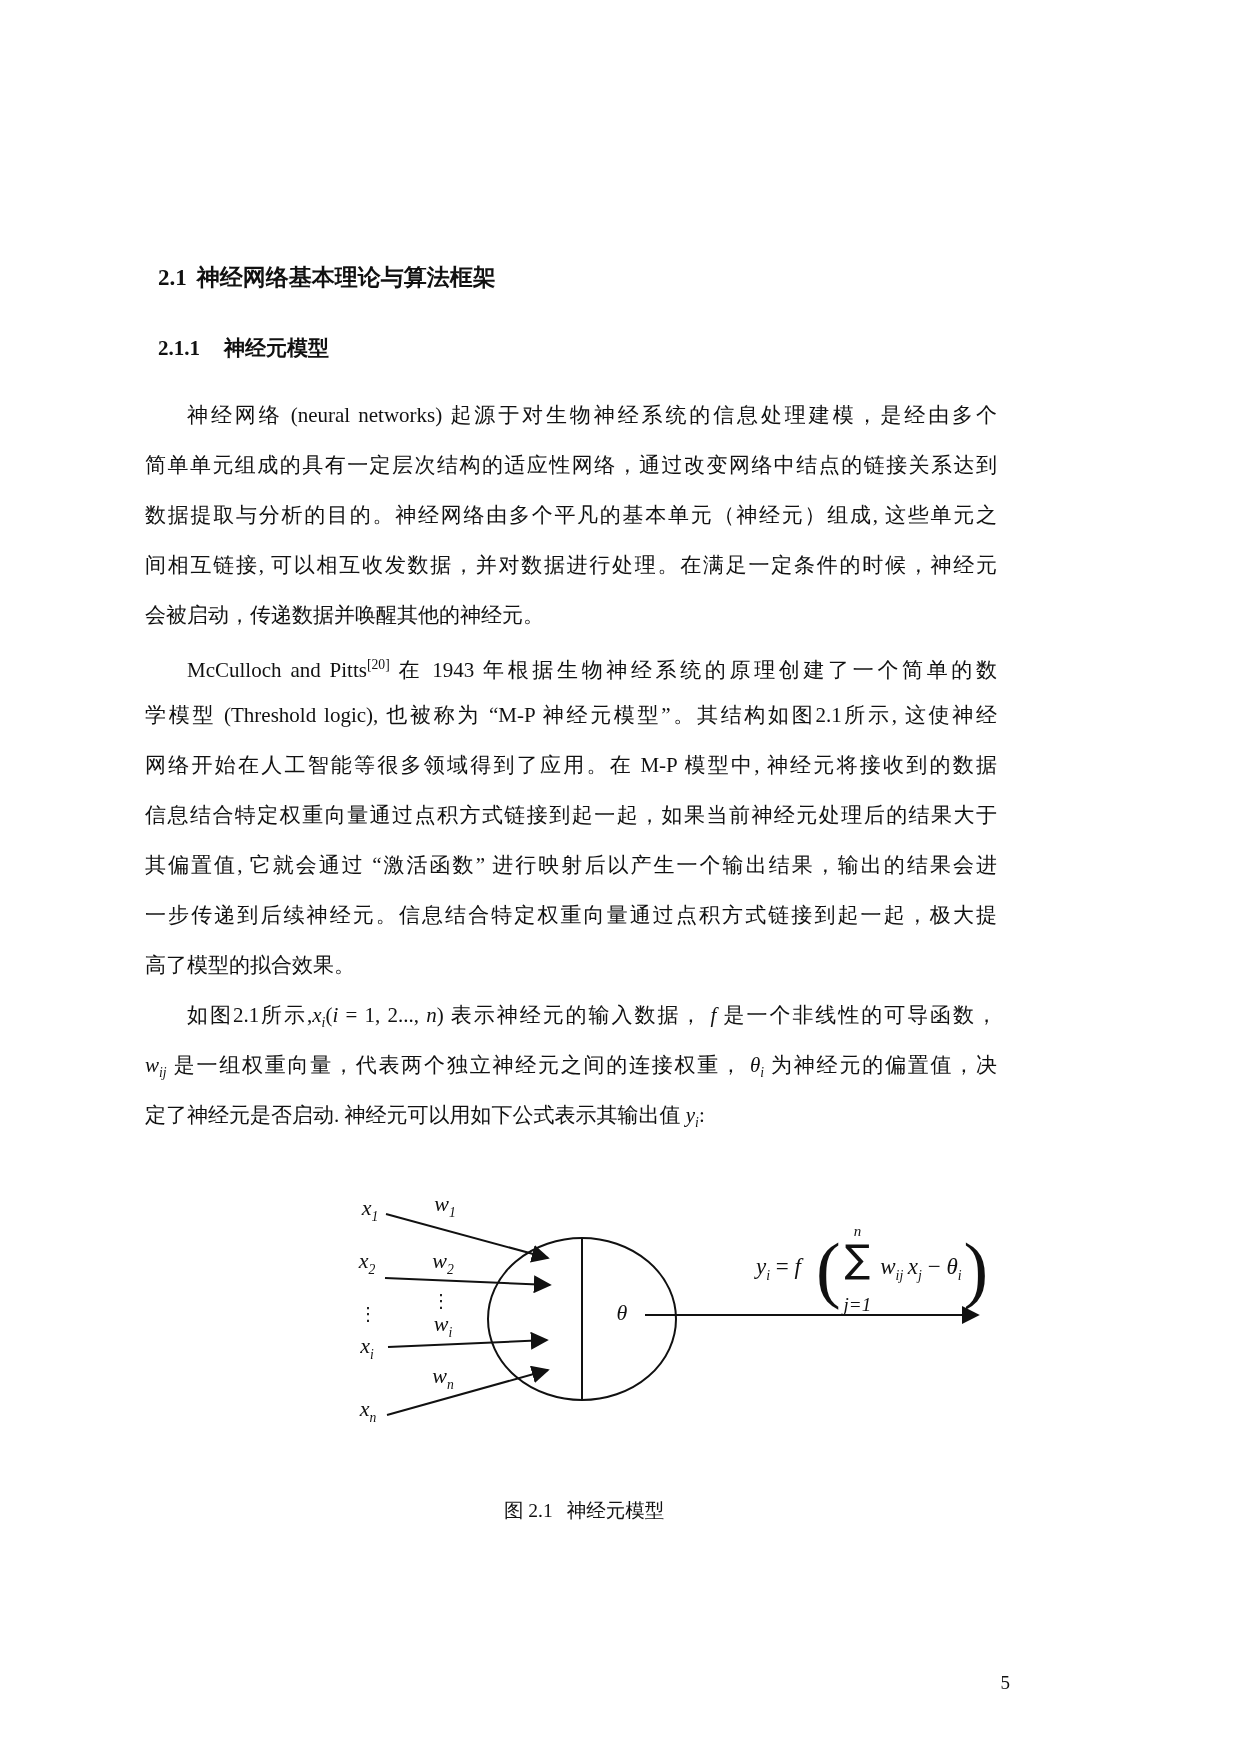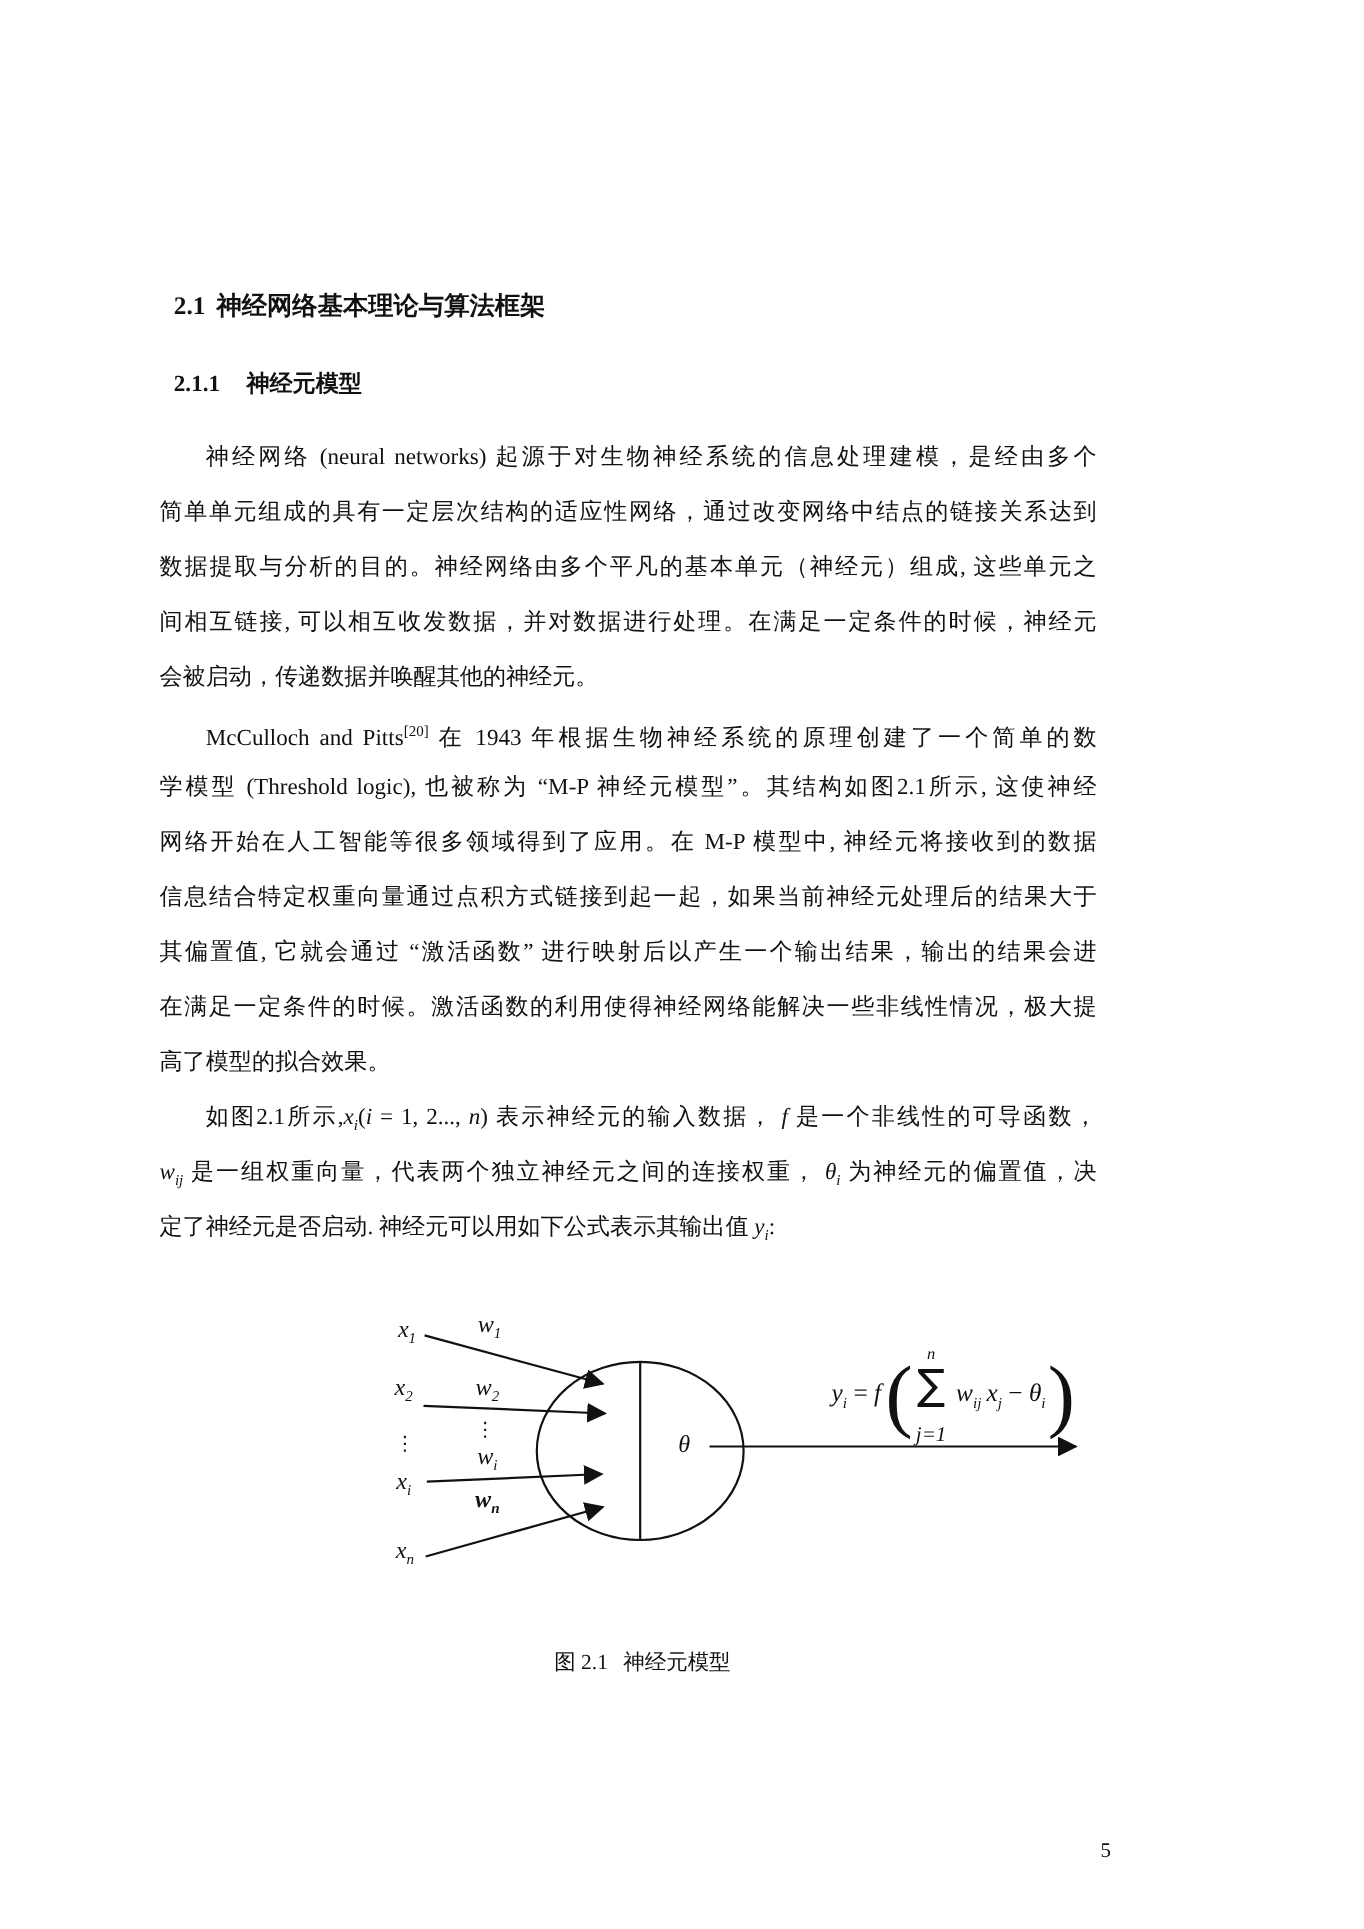--- a/index.html
+++ b/index.html
@@ -70,21 +70,21 @@
     font-size:74px; font-weight:300; line-height:84px;
     font-family:"Liberation Serif","DejaVu Serif",serif;
   }
   .sigma-col {
     display:flex; flex-direction:column; align-items:center;
     line-height:1; margin:0 3px;
   }
   .sigma-top { font-size:15px; font-style:italic; margin-bottom:1px; }
   .sigma-glyph { font-size:38px; font-family:"DejaVu Sans","Liberation Sans",sans-serif; }
   .sigma-bot { font-size:19px; font-style:italic; margin-top:17px; }
-  .f-lhs { margin-right:4px; }
+  .f-lhs { margin-right:15px; }
   .f-terms { margin-left:6px; margin-right:2px; }
 
   .fig-caption {
     position:absolute; top:1497px; left:158px; width:852px;
     text-align:center; font-size:19.5px;
   }
   .fig-caption .cap-label { margin-right:14px; }
 
   .page-number {
     position:absolute; top:1672px; left:158px; width:852px;
@@ -109,21 +109,21 @@
     <div class="tline indent">神经网络 (neural networks) 起源于对生物神经系统的信息处理建模，是经由多个</div>
     <div class="tline">简单单元组成的具有一定层次结构的适应性网络，通过改变网络中结点的链接关系达到</div>
     <div class="tline">数据提取与分析的目的。神经网络由多个平凡的基本单元（神经元）组成, 这些单元之</div>
     <div class="tline">间相互链接, 可以相互收发数据，并对数据进行处理。在满足一定条件的时候，神经元</div>
     <div class="tline last">会被启动，传递数据并唤醒其他的神经元。</div>
     <div class="tline indent">McCulloch and Pitts<sup>[20]</sup> 在 1943 年根据生物神经系统的原理创建了一个简单的数</div>
     <div class="tline">学模型 (Threshold logic), 也被称为 “M-P 神经元模型”。其结构如图2.1所示, 这使神经</div>
     <div class="tline">网络开始在人工智能等很多领域得到了应用。在 M-P 模型中, 神经元将接收到的数据</div>
     <div class="tline">信息结合特定权重向量通过点积方式链接到起一起，如果当前神经元处理后的结果大于</div>
     <div class="tline">其偏置值, 它就会通过 “激活函数” 进行映射后以产生一个输出结果，输出的结果会进</div>
-    <div class="tline">在满足一定条件的时候。激活函数的利用使得神经网络能解决一些非线性情况，极大提</div>
+    <div class="tline">一步传递到后续神经元。信息结合特定权重向量通过点积方式链接到起一起，极大提</div>
     <div class="tline last">高了模型的拟合效果。</div>
     <div class="tline indent">如图2.1所示,<i>x<sub>i</sub></i>(<i>i</i> = 1, 2..., <i>n</i>) 表示神经元的输入数据， <i>f</i> 是一个非线性的可导函数，</div>
     <div class="tline"><i>w<sub>ij</sub></i> 是一组权重向量，代表两个独立神经元之间的连接权重， <i>θ<sub>i</sub></i> 为神经元的偏置值，决</div>
     <div class="tline last">定了神经元是否启动. 神经元可以用如下公式表示其输出值 <i>y<sub>i</sub></i>:</div>
   </div>
 
   <div class="figure">
     <svg width="855" height="245" viewBox="0 0 855 245">
       <defs>
         <marker id="arrow" viewBox="0 0 10 10" refX="9" refY="5" markerWidth="9" markerHeight="9" orient="auto-start-reverse">
@@ -145,21 +145,21 @@
     <span class="var-label" style="left:212px; top:20px;">x<sub>1</sub></span>
     <span class="var-label" style="left:209px; top:73px;">x<sub>2</sub></span>
     <span class="var-label dots" style="left:210px; top:123px;">⋮</span>
     <span class="var-label" style="left:209px; top:158px;">x<sub>i</sub></span>
     <span class="var-label" style="left:210px; top:221px;">x<sub>n</sub></span>
 
     <span class="var-label" style="left:287px; top:16px;">w<sub>1</sub></span>
     <span class="var-label" style="left:285px; top:73px;">w<sub>2</sub></span>
     <span class="var-label dots" style="left:283px; top:110px;">⋮</span>
     <span class="var-label" style="left:285px; top:136px;">w<sub>i</sub></span>
-    <span class="var-label" style="left:285px; top:175px;font-weight:bold;">w<sub>n</sub></span>
+    <span class="var-label" style="left:285px; top:188px;">w<sub>n</sub></span>
 
     <span class="var-label" style="left:464px; top:123px;">θ</span>
 
     <div class="formula">
       <span class="f-lhs"><i>y<sub>i</sub></i> = <i>f</i></span>
       <span class="paren">(</span>
       <span class="sigma-col">
         <span class="sigma-top">n</span>
         <span class="sigma-glyph">∑</span>
         <span class="sigma-bot">j=1</span>

